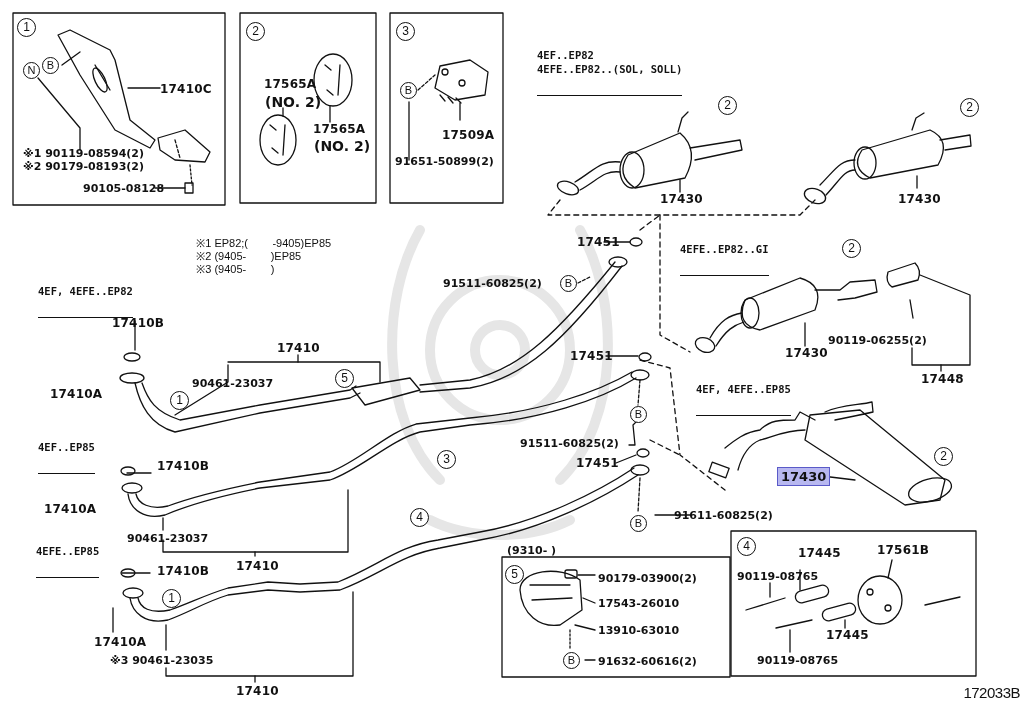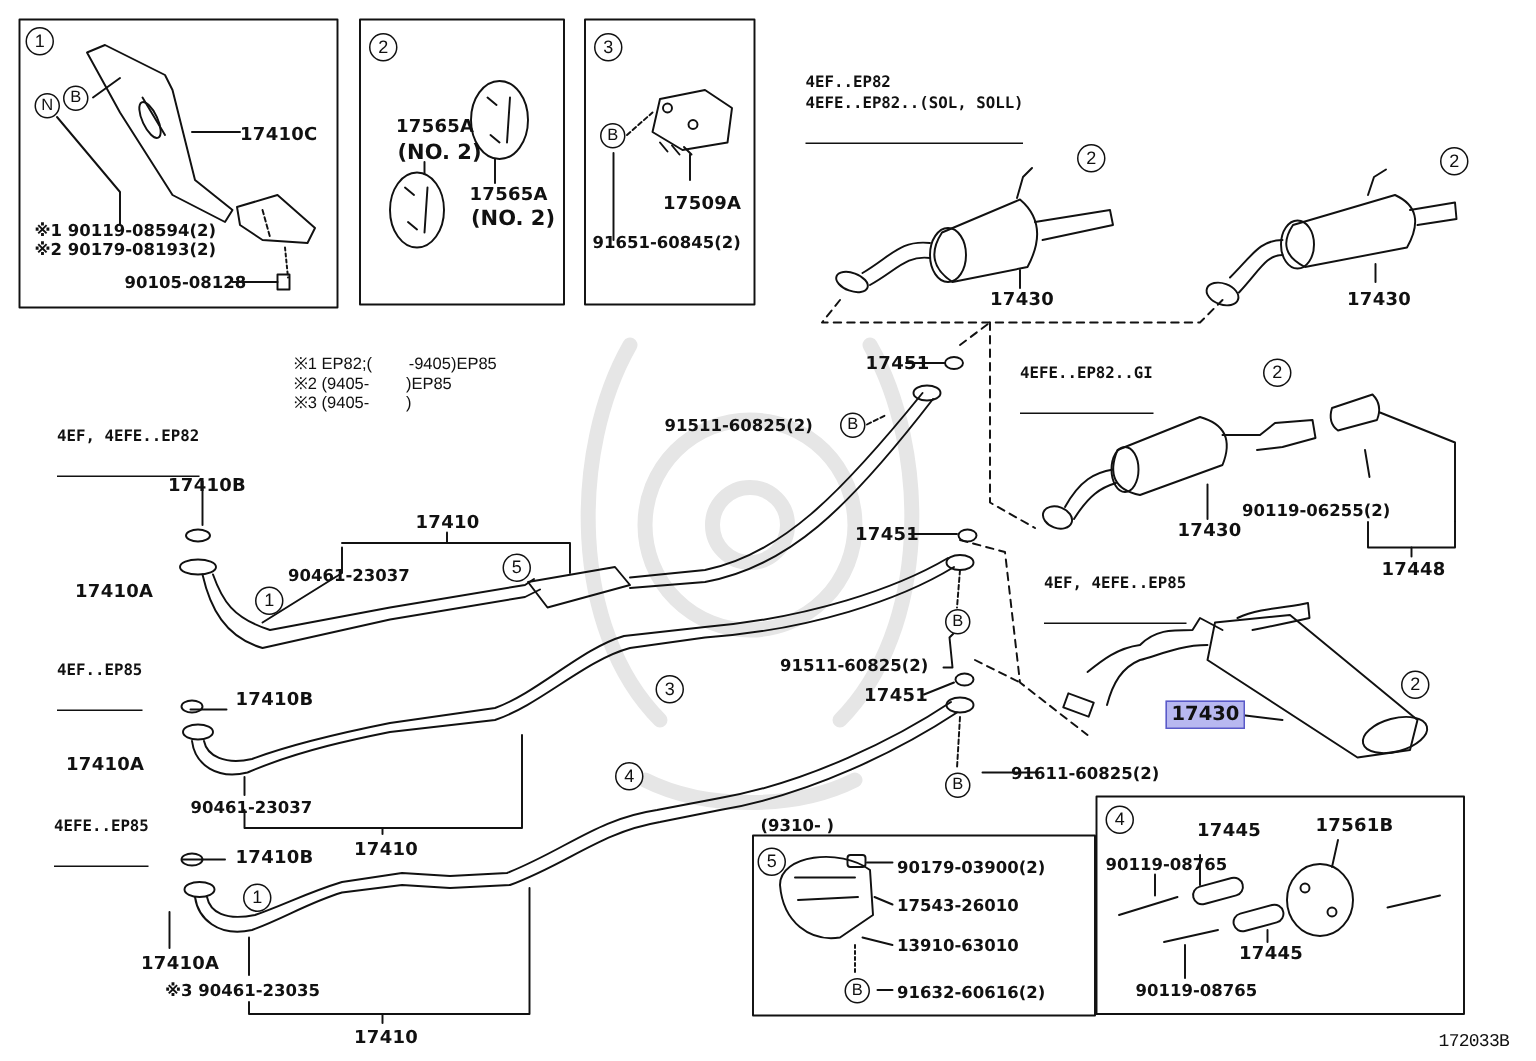--- a/index.html
+++ b/index.html
@@ -9,21 +9,21 @@
   .lbl { position:absolute; font-family:"DejaVu Sans", sans-serif; font-weight:bold; font-size:11px; color:#111; white-space:nowrap; line-height:1; }
   .pn { font-size:12px; letter-spacing:0.2px;text-align:right; }
   .pnlg { font-size:13px; }
   .sub { font-size:14px; font-weight:bold; }
   .hdr { position:absolute; font-family:"DejaVu Sans Mono", monospace; font-size:10.5px; font-weight:bold; color:#111; white-space:nowrap; border-bottom:1.3px solid #111; padding-bottom:19px; line-height:1.1; }
   .hdr2 { position:absolute; font-family:"DejaVu Sans Mono", monospace; font-size:10.5px; font-weight:bold; color:#111; white-space:nowrap; line-height:1.1; }
   .note { position:absolute; font-family:"Liberation Sans", sans-serif; font-size:11px; color:#111; white-space:pre; line-height:1.15; }
   .circ { position:absolute; width:17px; height:17px; border:1.2px solid #111; border-radius:50%; font-family:"Liberation Sans", sans-serif; font-size:12px; text-align:center; line-height:17px; color:#111; background:#fff; }
   .circs { width:15px; height:15px; line-height:15px; font-size:11px; }
   .hl { background:#b8b8f0; border:1px solid #5a5ac8; padding:1px 3px; color:#111; }
-  .code { position:absolute; right:18px; bottom:6px; font-family:Liberation Mono, monospace; font-size:12px; letter-spacing:-0.5px; color:#111; }
+  .code { position:absolute; right:4px; bottom:6px; font-family:Liberation Sans, sans-serif; font-size:15px; letter-spacing:-0.5px; color:#111; }
 </style>
 </head>
 <body>
 
 <div id="stage">
 
   <svg class="art" width="1024" height="707" viewBox="0 0 1024 707" fill="none" stroke="#111" stroke-width="1.3" stroke-linecap="round" stroke-linejoin="round">
 
     <g stroke="#e6e6e6" stroke-width="10">
       <circle cx="500" cy="350" r="70"></circle>
@@ -216,21 +216,21 @@
 
   <div class="circ" style="left:246px;top:22px">2</div>
   <div class="lbl pn" style="left:264px;top:78px">17565A</div>
   <div class="lbl sub" style="left:265px;top:95px">(NO. 2)</div>
   <div class="lbl pn" style="left:313px;top:123px">17565A</div>
   <div class="lbl sub" style="left:314px;top:139px">(NO. 2)</div>
 
   <div class="circ" style="left:396px;top:22px">3</div>
   <div class="circ circs" style="left:400px;top:82px">B</div>
   <div class="lbl pn" style="left:442px;top:129px">17509A</div>
-  <div class="lbl" style="left:395px;top:156px">91651-60845(2)</div>
+  <div class="lbl" style="left:395px;top:156px">91651-50899(2)</div>
 
   <div class="note" style="left:196px;top:237px">※1 EP82;(        -9405)EP85</div>
   <div class="note" style="left:196px;top:250px">※2 (9405-        )EP85</div>
   <div class="note" style="left:196px;top:263px">※3 (9405-        )</div>
 
   <div class="hdr2" style="left:537px;top:50px">4EF..EP82</div>
   <div class="hdr" style="left:537px;top:64px">4EFE..EP82..(SOL, SOLL)</div>
   <div class="circ" style="left:718px;top:96px">2</div>
   <div class="lbl pn" style="left:660px;top:193px">17430</div>
 

